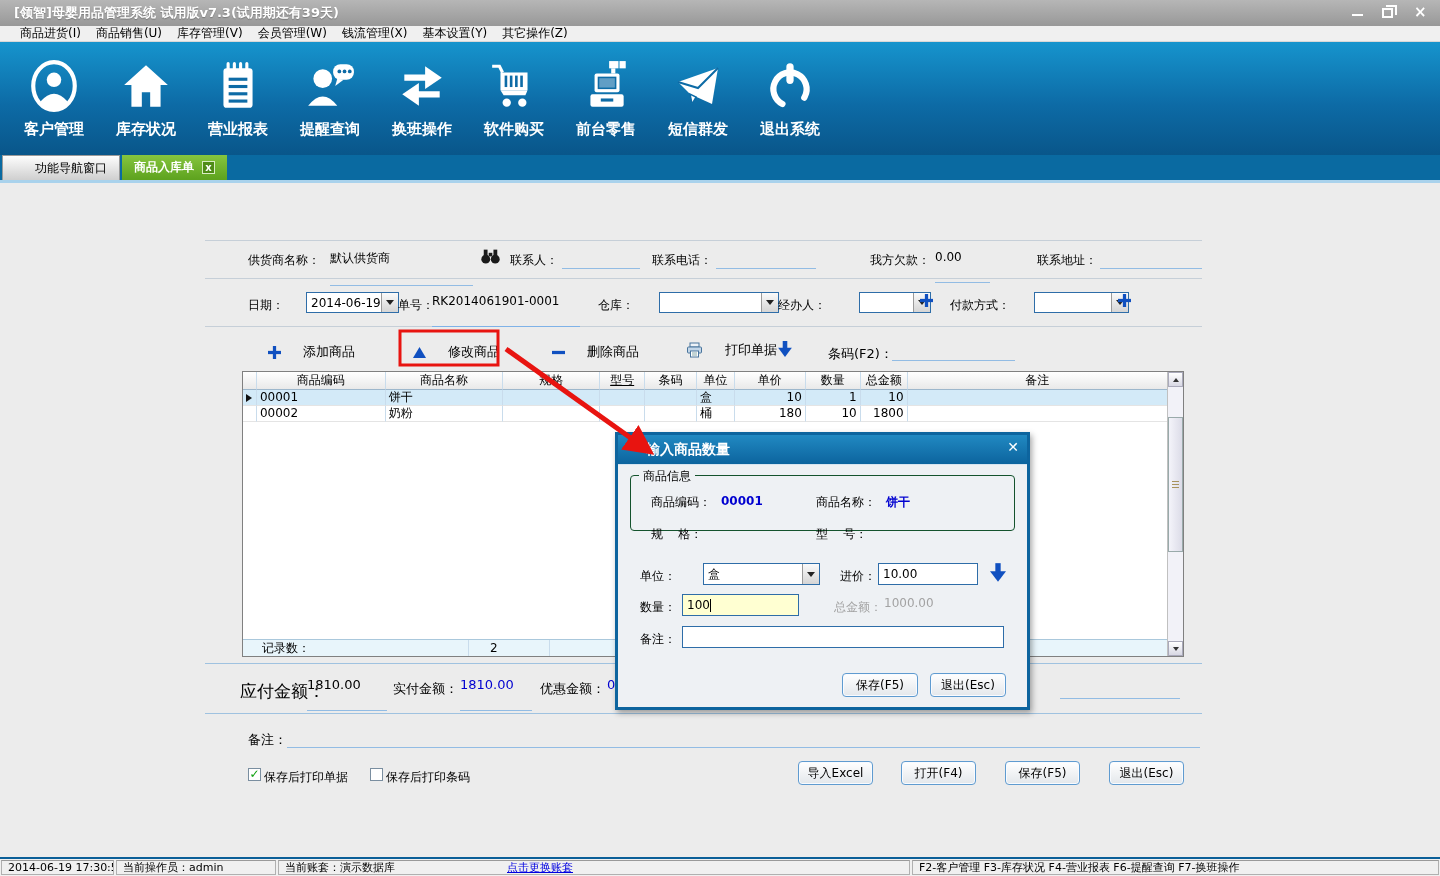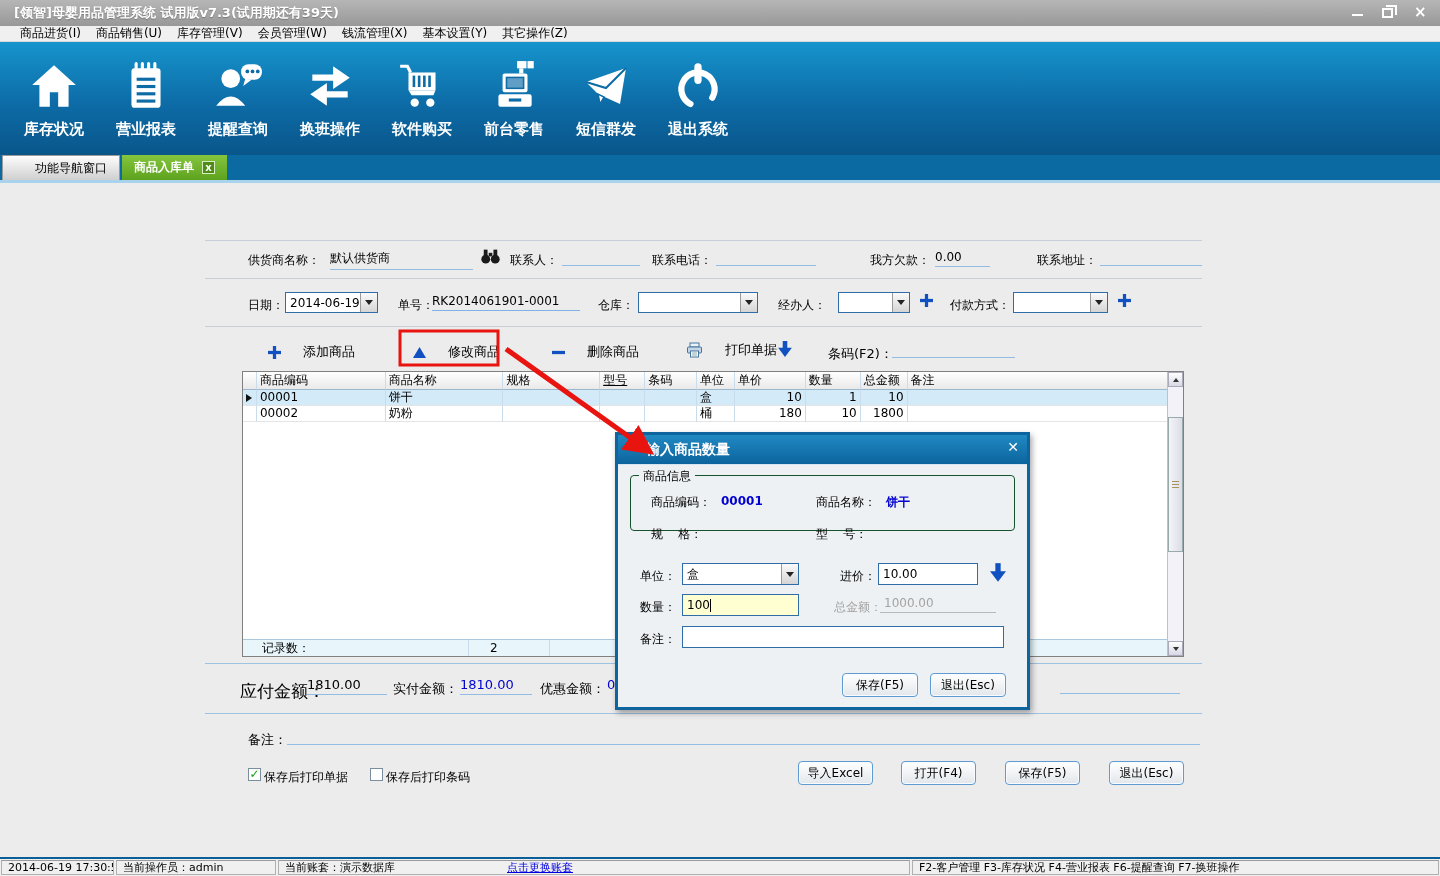--- a/index.html
+++ b/index.html
@@ -37,36 +37,36 @@
   .tab.active { background:linear-gradient(#85c53e,#5da21e); color:#fff; font-weight:bold; margin-left:2px; }
   .tabclose { width:13px; height:13px; margin-left:8px; background:#4f8c17; border:1px solid #d9ecc2; color:#fff;
     font-size:10px; line-height:11px; text-align:center; font-weight:bold; }
 
   
   .content { position:absolute; left:0; top:180px; width:1440px; height:677px; background:#ececec; }
   .topstrip { position:absolute; left:0; top:0; width:1440px; height:3px; background:#a9d2ec; }
   .sep { position:absolute; height:1px; background:#c6cfd8; }
   .sep2 { position:absolute; height:1px; background:#9fc2e0; }
   .lbl { position:absolute; font-size:12px; white-space:nowrap; }
-  .uval { position:absolute; border-bottom:1px solid #92bce4; font-size:12px; white-space:nowrap; padding-bottom:2px; }
-  .combo { position:absolute; height:21px; background:#fff; border:1px solid #2e6da8; display:flex; align-items:center; }
+  .uval { position:absolute; border-bottom:1px solid #92bce4; font-size:12px; white-space:nowrap; padding-bottom:18px; }
+  .combo { position:absolute; height:21px; background:#fff; border:1px solid #2e6da8; display:flex; align-items:center;margin-left:21px; }
   .combo .cval { flex:1; padding-left:4px; font-size:12px; }
   .combo .cbtn { width:17px; height:100%; background:linear-gradient(#fafafa,#d5d5d5); border-left:1px solid #9a9a9a;
     display:flex; align-items:center; justify-content:center; }
   .tri-down { width:0; height:0; border-left:4px solid transparent; border-right:4px solid transparent; border-top:5px solid #222; }
   .actbtn { position:absolute; display:flex; align-items:center; gap:22px; font-size:13px; cursor:pointer; white-space:nowrap; }
 
   
   .grid { position:absolute; left:242px; top:191px; width:942px; height:286px; background:#fff; border:1px solid #808080; }
   .gridrows { position:absolute; left:0; top:0; right:16px; }
   .grow { display:flex; height:16px; }
   .grow.header { height:18px; }
   .gc { border-right:1px solid #c9dcec; border-bottom:1px solid #e4e4e4; overflow:hidden; white-space:nowrap;
     font-size:12px; line-height:15px; padding:0 3px; }
-  .header .gc { background:linear-gradient(#ffffff,#e9e9e9); border-bottom:1px solid #9db7cc; text-align:left; line-height:17px; }
+  .header .gc { background:linear-gradient(#ffffff,#e9e9e9); border-bottom:1px solid #9db7cc; text-align:center; line-height:17px; }
   .grow.sel { background:#d3eaf8; }
   .gc.num { text-align:right; }
   .selector { display:flex; align-items:center; justify-content:center; padding:0; }
   .selarrow { width:0; height:0; border-top:4px solid transparent; border-bottom:4px solid transparent; border-left:6px solid #111; }
   .gfooter { position:absolute; left:0; bottom:0; right:16px; height:17px; background:#e8f5fb; border-top:1px solid #aac8dc;
     display:flex; font-size:12px; line-height:16px; }
   .gfooter .fcell { border-right:1px solid #c9dcec; height:100%;margin-left:11px; }
   .vscroll { position:absolute; right:0; top:0; width:16px; height:284px; background:#f2f2f8; border-left:1px solid #c0c0c0; }
   .sbtn { position:absolute; left:0; width:15px; height:15px; background:linear-gradient(#ffffff,#d8d8e4); border:1px solid #aab;
     display:flex; align-items:center; justify-content:center; }
@@ -129,20 +129,30 @@
     <span>库存管理(V)</span>
     <span>会员管理(W)</span>
     <span>钱流管理(X)</span>
     <span>基本设置(Y)</span>
     <span>其它操作(Z)</span>
   </div>
 
   <div class="toolbar">
     <div class="tool">
       <div class="ticon">
+        <svg width="50" height="54" viewBox="0 0 48 52">
+            <ellipse cx="24" cy="26" rx="20" ry="23" fill="none" stroke="#fff" stroke-width="4"></ellipse>
+            <circle cx="24" cy="20" r="7" fill="#fff"></circle>
+            <path d="M11 41 Q24 26 37 41 L37 44 Q24 52 11 44 Z" fill="#fff"></path>
+          </svg>
+      </div>
+      <div class="tlabel">客户管理</div>
+    </div>
+    <div class="tool">
+      <div class="ticon">
         <svg width="50" height="50" viewBox="0 0 48 48">
             <path d="M24 4 L45 23 L38 23 L38 44 L28 44 L28 30 L20 30 L20 44 L10 44 L10 23 L3 23 Z" fill="#fff"></path>
           </svg>
       </div>
       <div class="tlabel">库存状况</div>
     </div>
     <div class="tool">
       <div class="ticon">
         <svg width="46" height="52" viewBox="0 0 44 50">
             <rect x="8" y="8" width="28" height="38" rx="3" fill="#fff"></rect>

